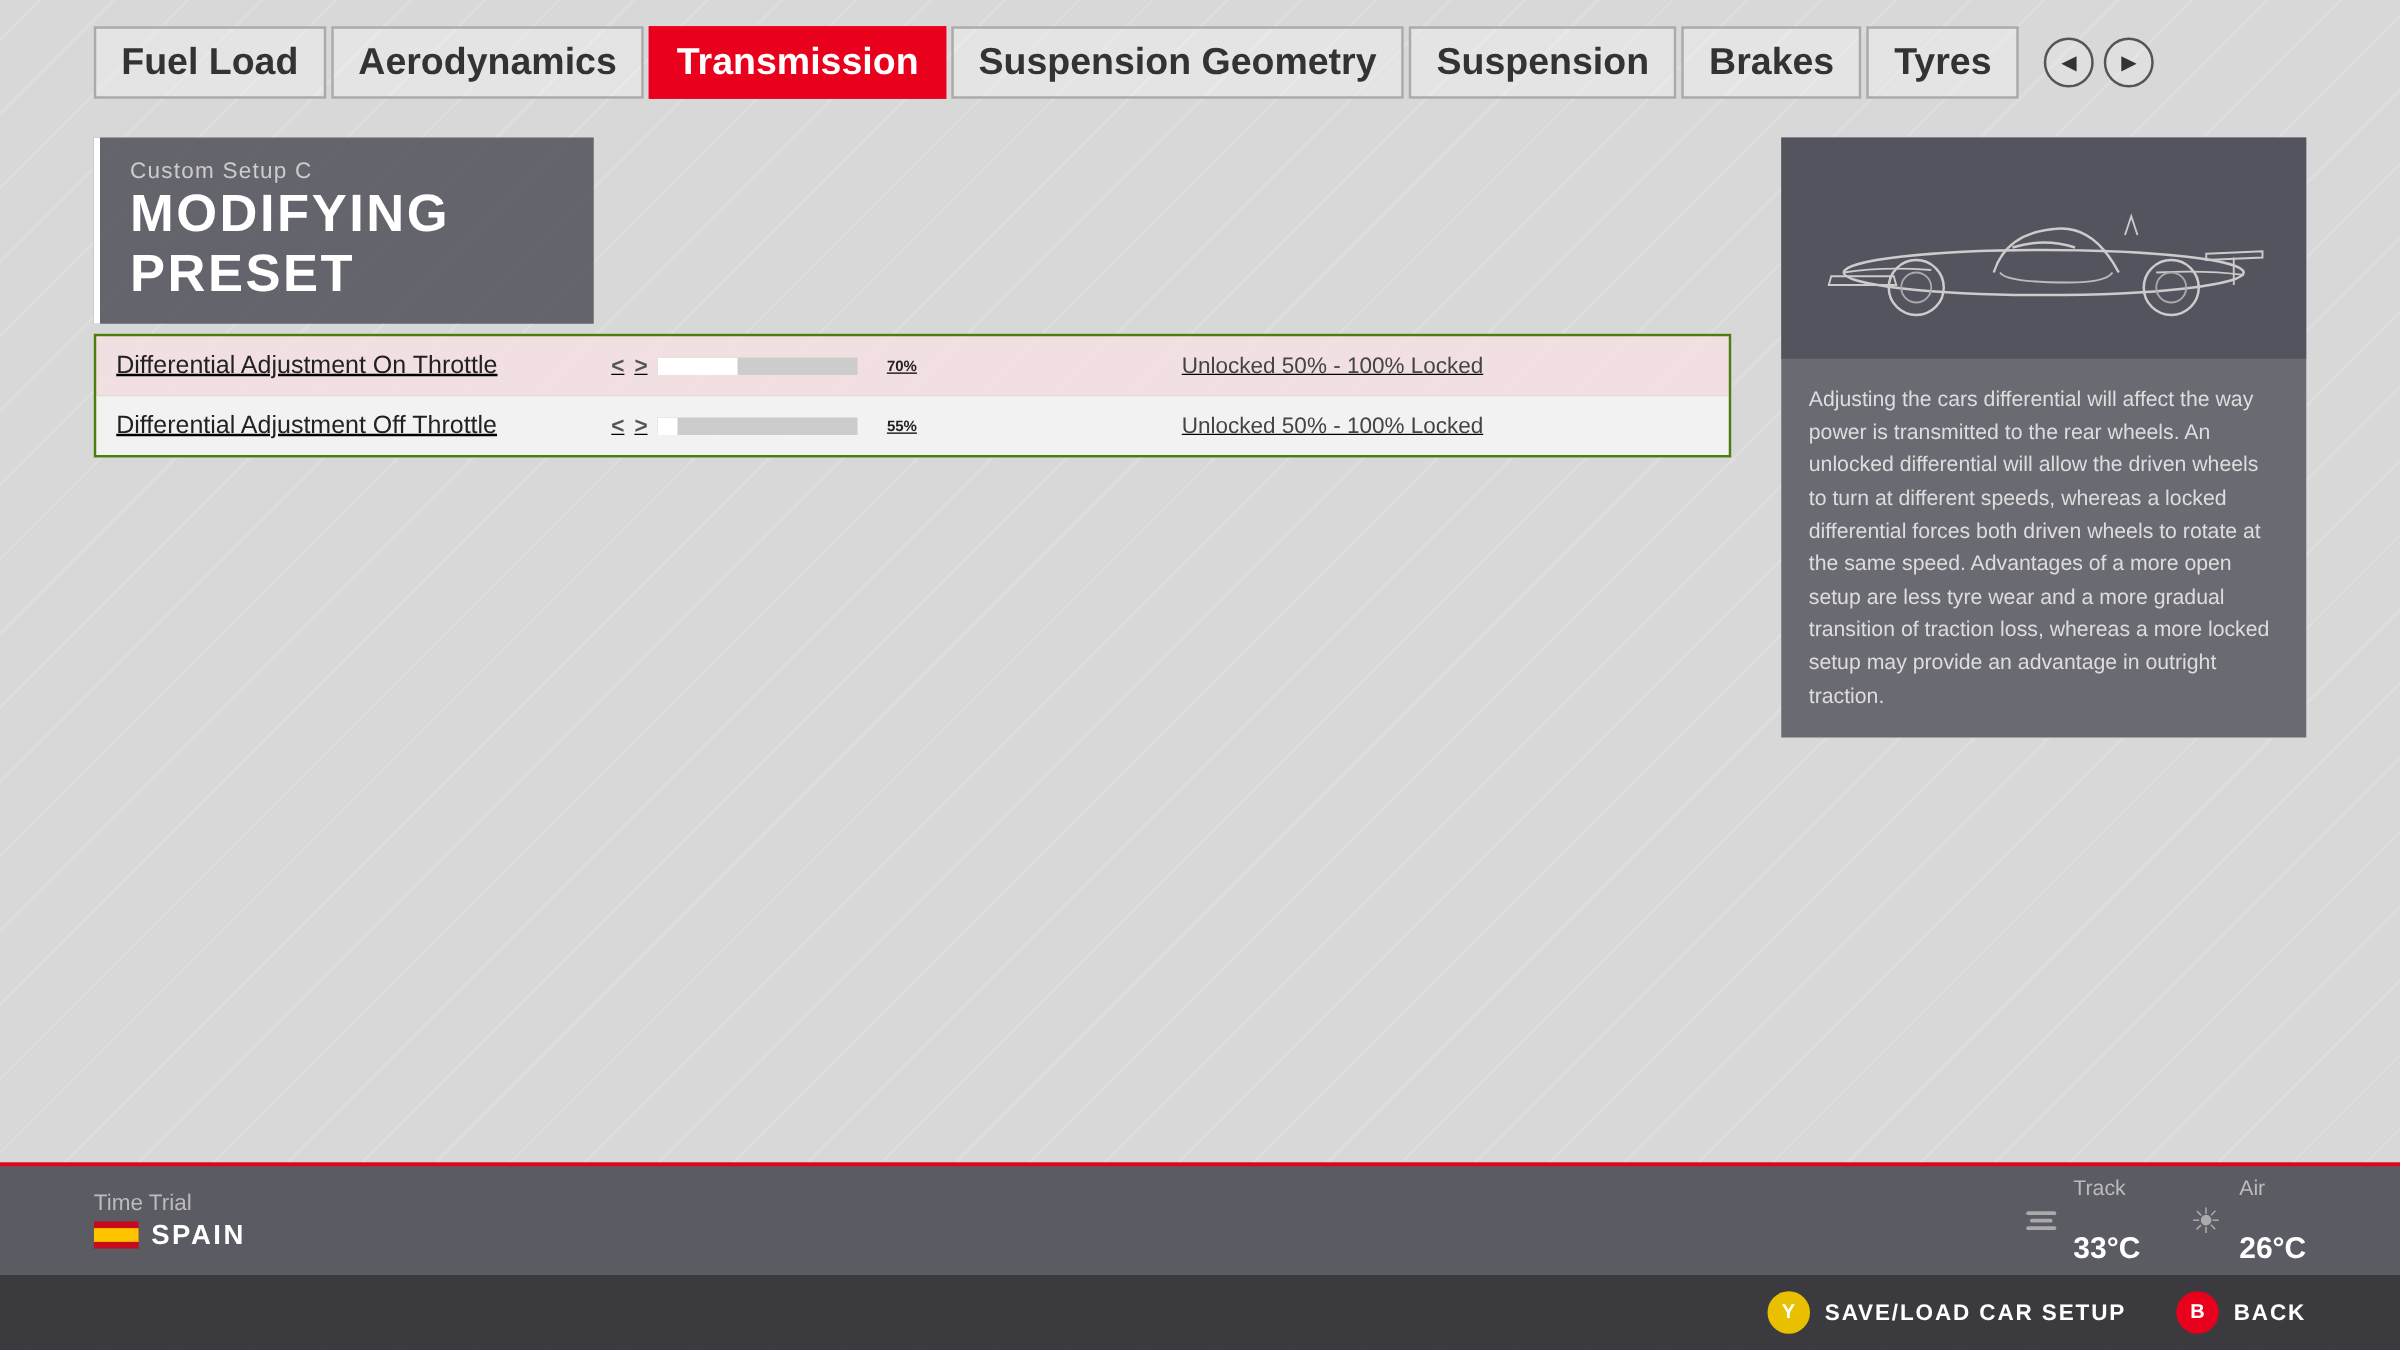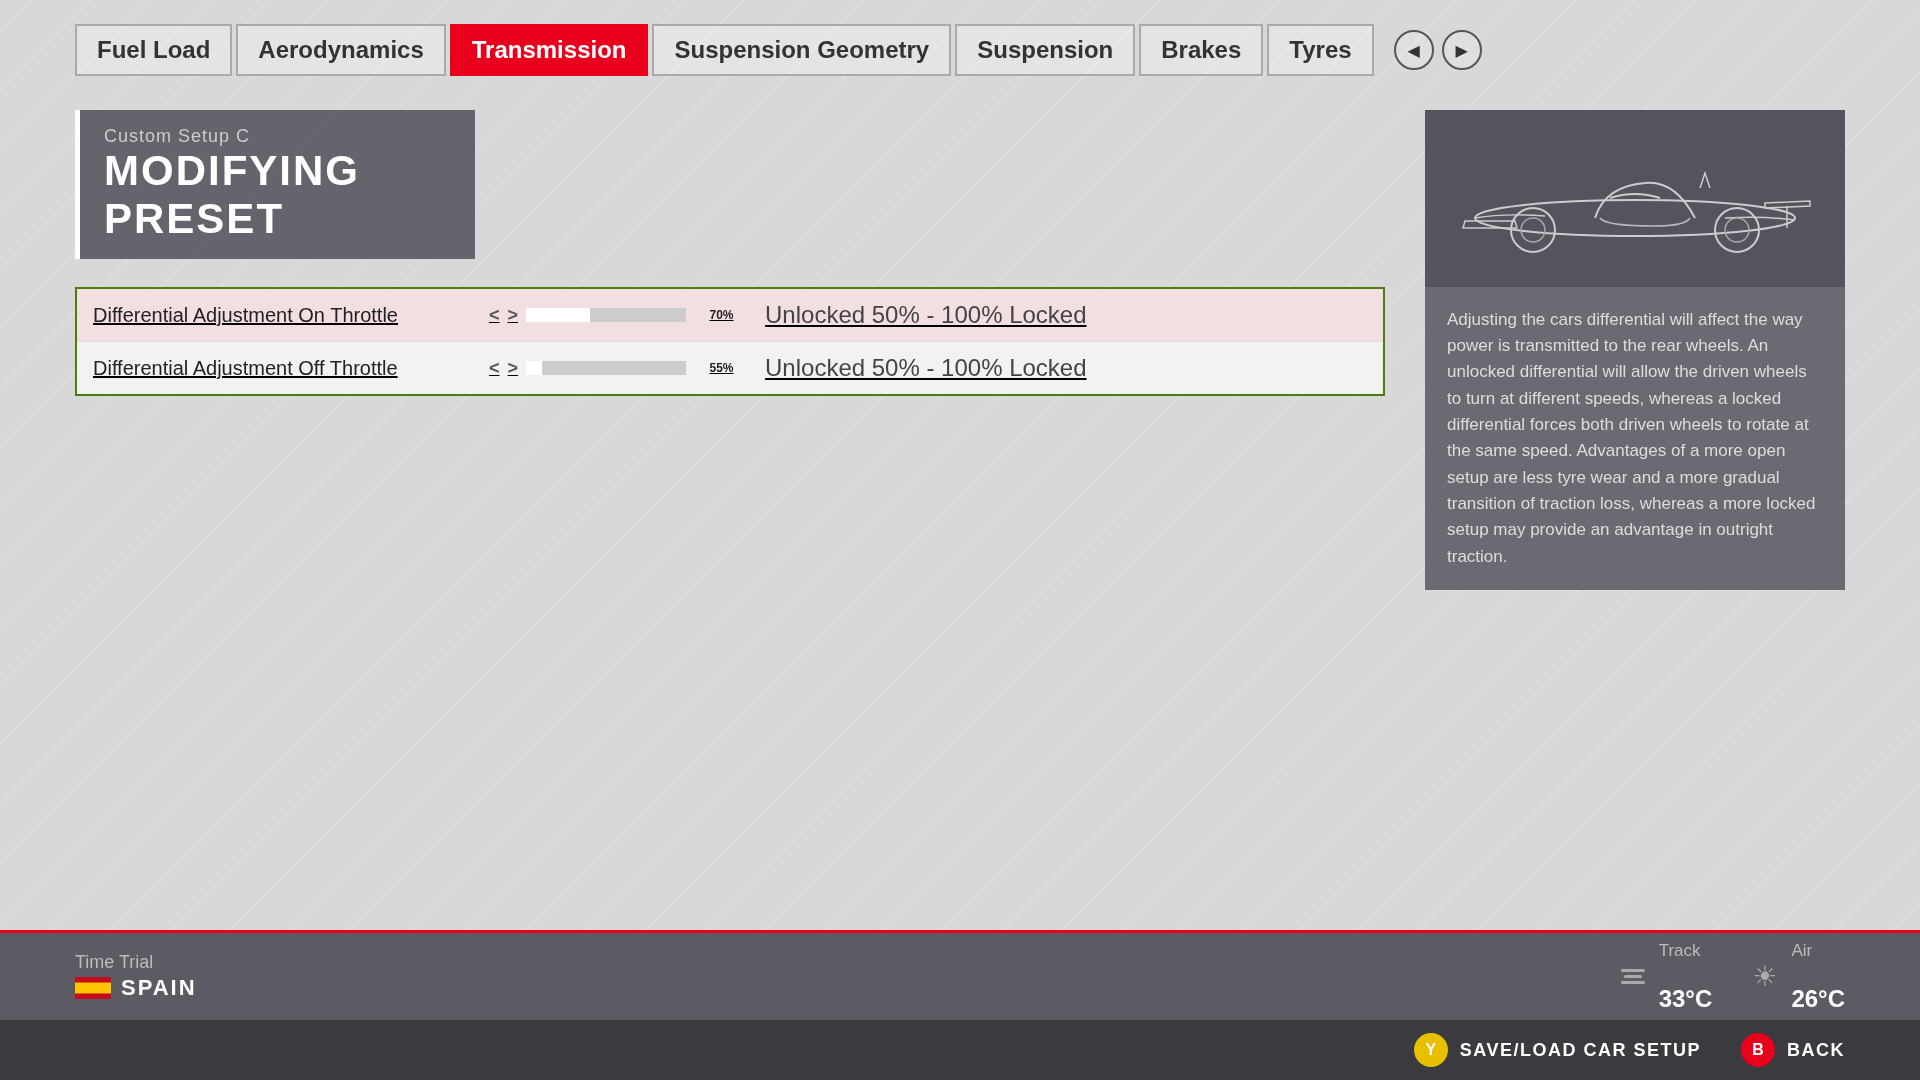--- a/index.html
+++ b/index.html
@@ -40,21 +40,21 @@
     .nav-bar {
       display: flex;
       align-items: center;
       padding: 0 75px;
       height: 100px;
       gap: 4px;
     }
 
     .nav-tab {
       padding: 10px 20px;
-      font-size: 24px;
+      font-size: 30px;
       font-weight: 600;
       color: #333;
       cursor: pointer;
       border: 2px solid #aaa;
       background: rgba(255,255,255,0.3);
       text-decoration: none;
       white-space: nowrap;
     }
 
     .nav-tab.active {
@@ -88,21 +88,21 @@
       flex: 1;
       display: flex;
       padding: 10px 75px 20px 75px;
       gap: 40px;
     }
 
     .left-panel {
       flex: 1;
       display: flex;
       flex-direction: column;
-      gap: 28px;
+      gap: 8px;
     }
 
     
     .setup-header {
       background: rgba(80,80,90,0.85);
       border-left: 5px solid #fff;
       padding: 16px 24px;
       width: 400px;
     }
 
@@ -184,24 +184,24 @@
 
     .setting-value {
       font-size: 12px;
       color: #222;
       width: 55px;
       text-align: center;
       font-weight: 600;
     }
 
     .setting-range {
-      font-size: 24px;
+      font-size: 18px;
       color: #444;
       flex: 1;
-      text-align: left;
+      text-align: center;
     }
 
     
     .right-panel {
       width: 420px;
       flex-shrink: 0;
     }
 
     .info-card {
       background: rgba(90,90,100,0.88);

